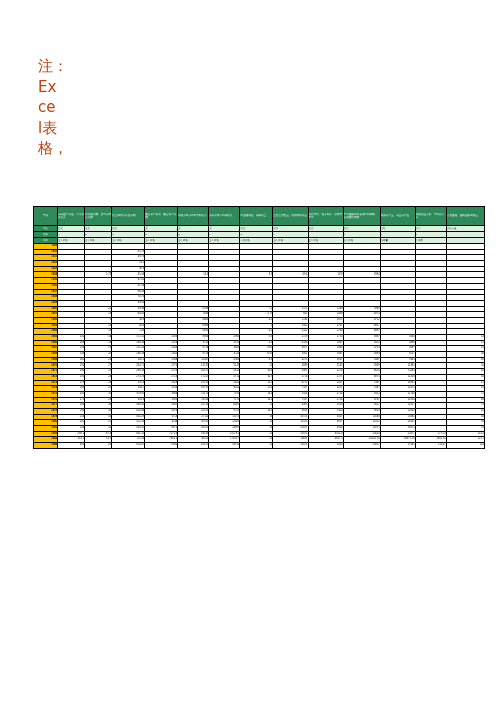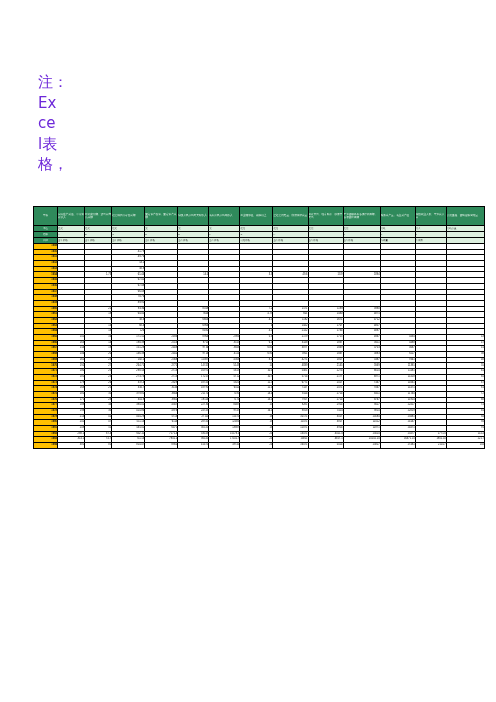--- a/index.html
+++ b/index.html
@@ -15,28 +15,27 @@
     font-family: "Liberation Sans", "DejaVu Sans", sans-serif;
     -webkit-font-smoothing: none;
   }
 
   
   #note-block {
     position: absolute;
     left: 38px;
     top: 56px;
     width: 21px;
-    color: #6d28d9;
+    color: #c2410c;
     font-size: 15px;
     line-height: 20.5px;
     letter-spacing: 0px;
     word-break: break-all;
     white-space: normal;
     font-family: "DejaVu Sans", sans-serif;
-    margin-top: 16px;
   }
 
   
   #sheet {
     position: absolute;
     left: 33px;
     top: 206px;
     width: 452px;
     border-collapse: collapse;
     table-layout: fixed;

